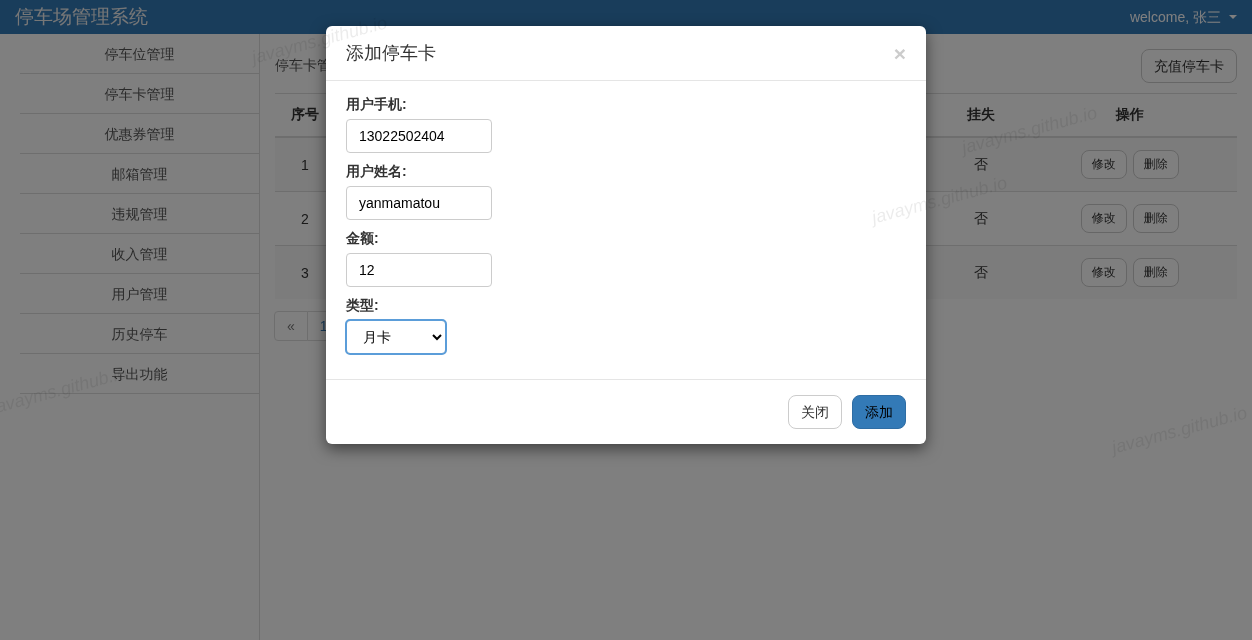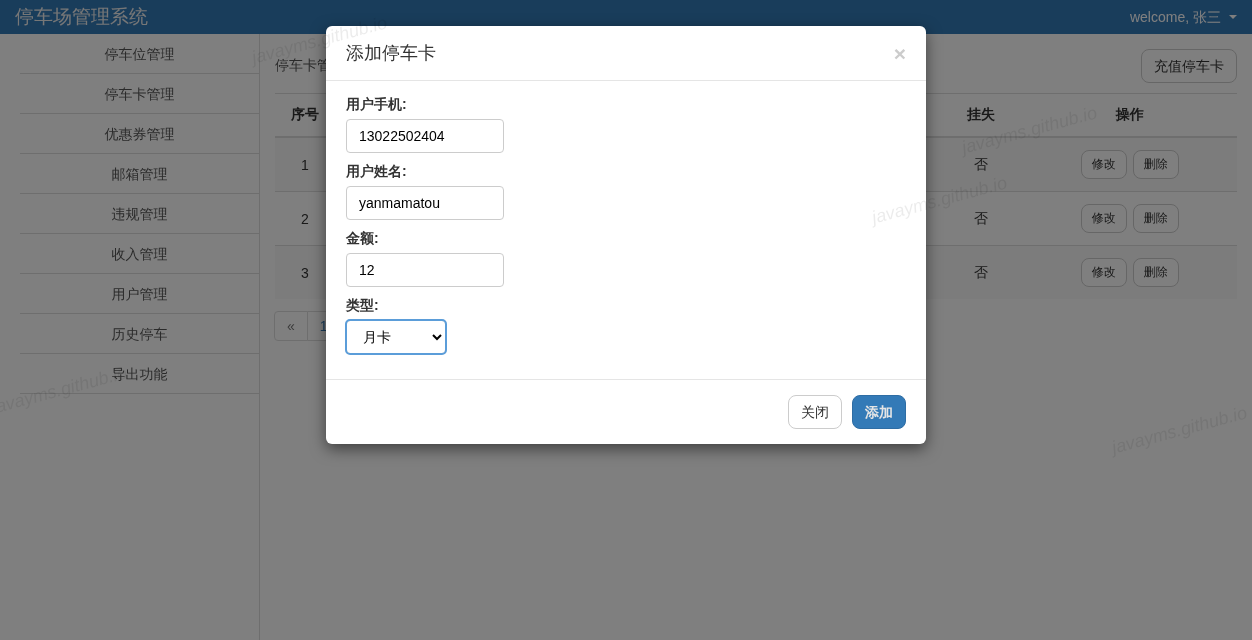--- a/index.html
+++ b/index.html
@@ -13,21 +13,21 @@
     .main-wrap { display: flex; height: calc(640px - 34px); padding-left: 20px; }
     
     .sidebar { width: 240px; background: #fff; border-right: 1px solid #ddd; }
     .sidebar-item { height: 40px; line-height: 40px; text-align: center; border-bottom: 1px solid #ddd; color: #555; cursor: pointer; font-size: 14px; }
     
     .content { flex: 1; padding: 15px; position: relative; }
     .content-header { display: flex; justify-content: space-between; align-items: center; margin-bottom: 10px; }
     .page-title { font-size: 14px; color: #555; }
     .btn { display: inline-block; padding: 6px 12px; font-size: 14px; line-height: 1.42857143; text-align: center; border: 1px solid transparent; border-radius: 8px; cursor: pointer; background: #fff; }
     .btn-default { color: #333; background: #fff; border-color: #ccc; }
-    .btn-primary { color: #e5e5e5; background: #337ab7; border-color: #2e6da4; font-weight: bold; }
+    .btn-primary { color: #000000; background: #337ab7; border-color: #2e6da4; }
     .btn-sm { padding: 5px 10px; font-size: 12px; }
     
     .table { width: 100%; border-collapse: collapse; }
     .table th, .table td { padding: 12px 8px; border-top: 1px solid #ddd; text-align: center; vertical-align: middle; }
     .table thead th { border-bottom: 2px solid #ddd; font-weight: bold; }
     .table tbody tr:nth-child(odd) { background: #f9f9f9; }
     .actions { display: flex; gap: 6px; justify-content: center; align-items: flex-end; }
     
     .pagination { display: flex; gap: 0; margin-top: 12px; }
     .pagination li { list-style: none; }
@@ -37,21 +37,21 @@
     .pagination .disabled a { color: #777; cursor: not-allowed; }
     
     .modal-backdrop { position: absolute; inset: 0; background: rgba(0,0,0,0.5); z-index: 100; }
     .modal { position: absolute; top: 26px; left: 50%; transform: translateX(-50%); width: 600px; background: #fff; border-radius: 6px; box-shadow: 0 5px 15px rgba(0,0,0,0.5); z-index: 101; }
     .modal-header { padding: 15px 20px; border-bottom: 1px solid #e5e5e5; display: flex; justify-content: space-between; align-items: center; }
     .modal-title { font-size: 18px; font-weight: 500; }
     .modal-close { font-size: 21px; font-weight: bold; color: #ccc; cursor: pointer; background: none; border: none; line-height: 1; }
     .modal-body { padding: 15px 20px; }
     .form-group { margin-bottom: 10px; }
     .form-label { font-weight: bold; display: block; margin-bottom: 5px; }
-    .form-control { width: 158px; height: 34px; padding: 6px 12px; font-size: 14px; border: 1px solid #ccc; border-radius: 4px; background: #fff; }
+    .form-control { width: 146px; height: 34px; padding: 6px 12px; font-size: 14px; border: 1px solid #ccc; border-radius: 4px; background: #fff; }
     select.form-control { width: 100px; outline: 2px solid #5b9dd9; outline-offset: -1px; }
     .modal-footer { padding: 15px 20px; border-top: 1px solid #e5e5e5; text-align: right; }
     .modal-footer .btn { margin-left: 6px; }
     
     .watermark { position: absolute; color: rgba(0,0,0,0.08); font-size: 18px; transform: rotate(-15deg); pointer-events: none; z-index: 200; font-style: italic; }
   </style>
 </head>
 <body>
 
 <div class="navbar">

